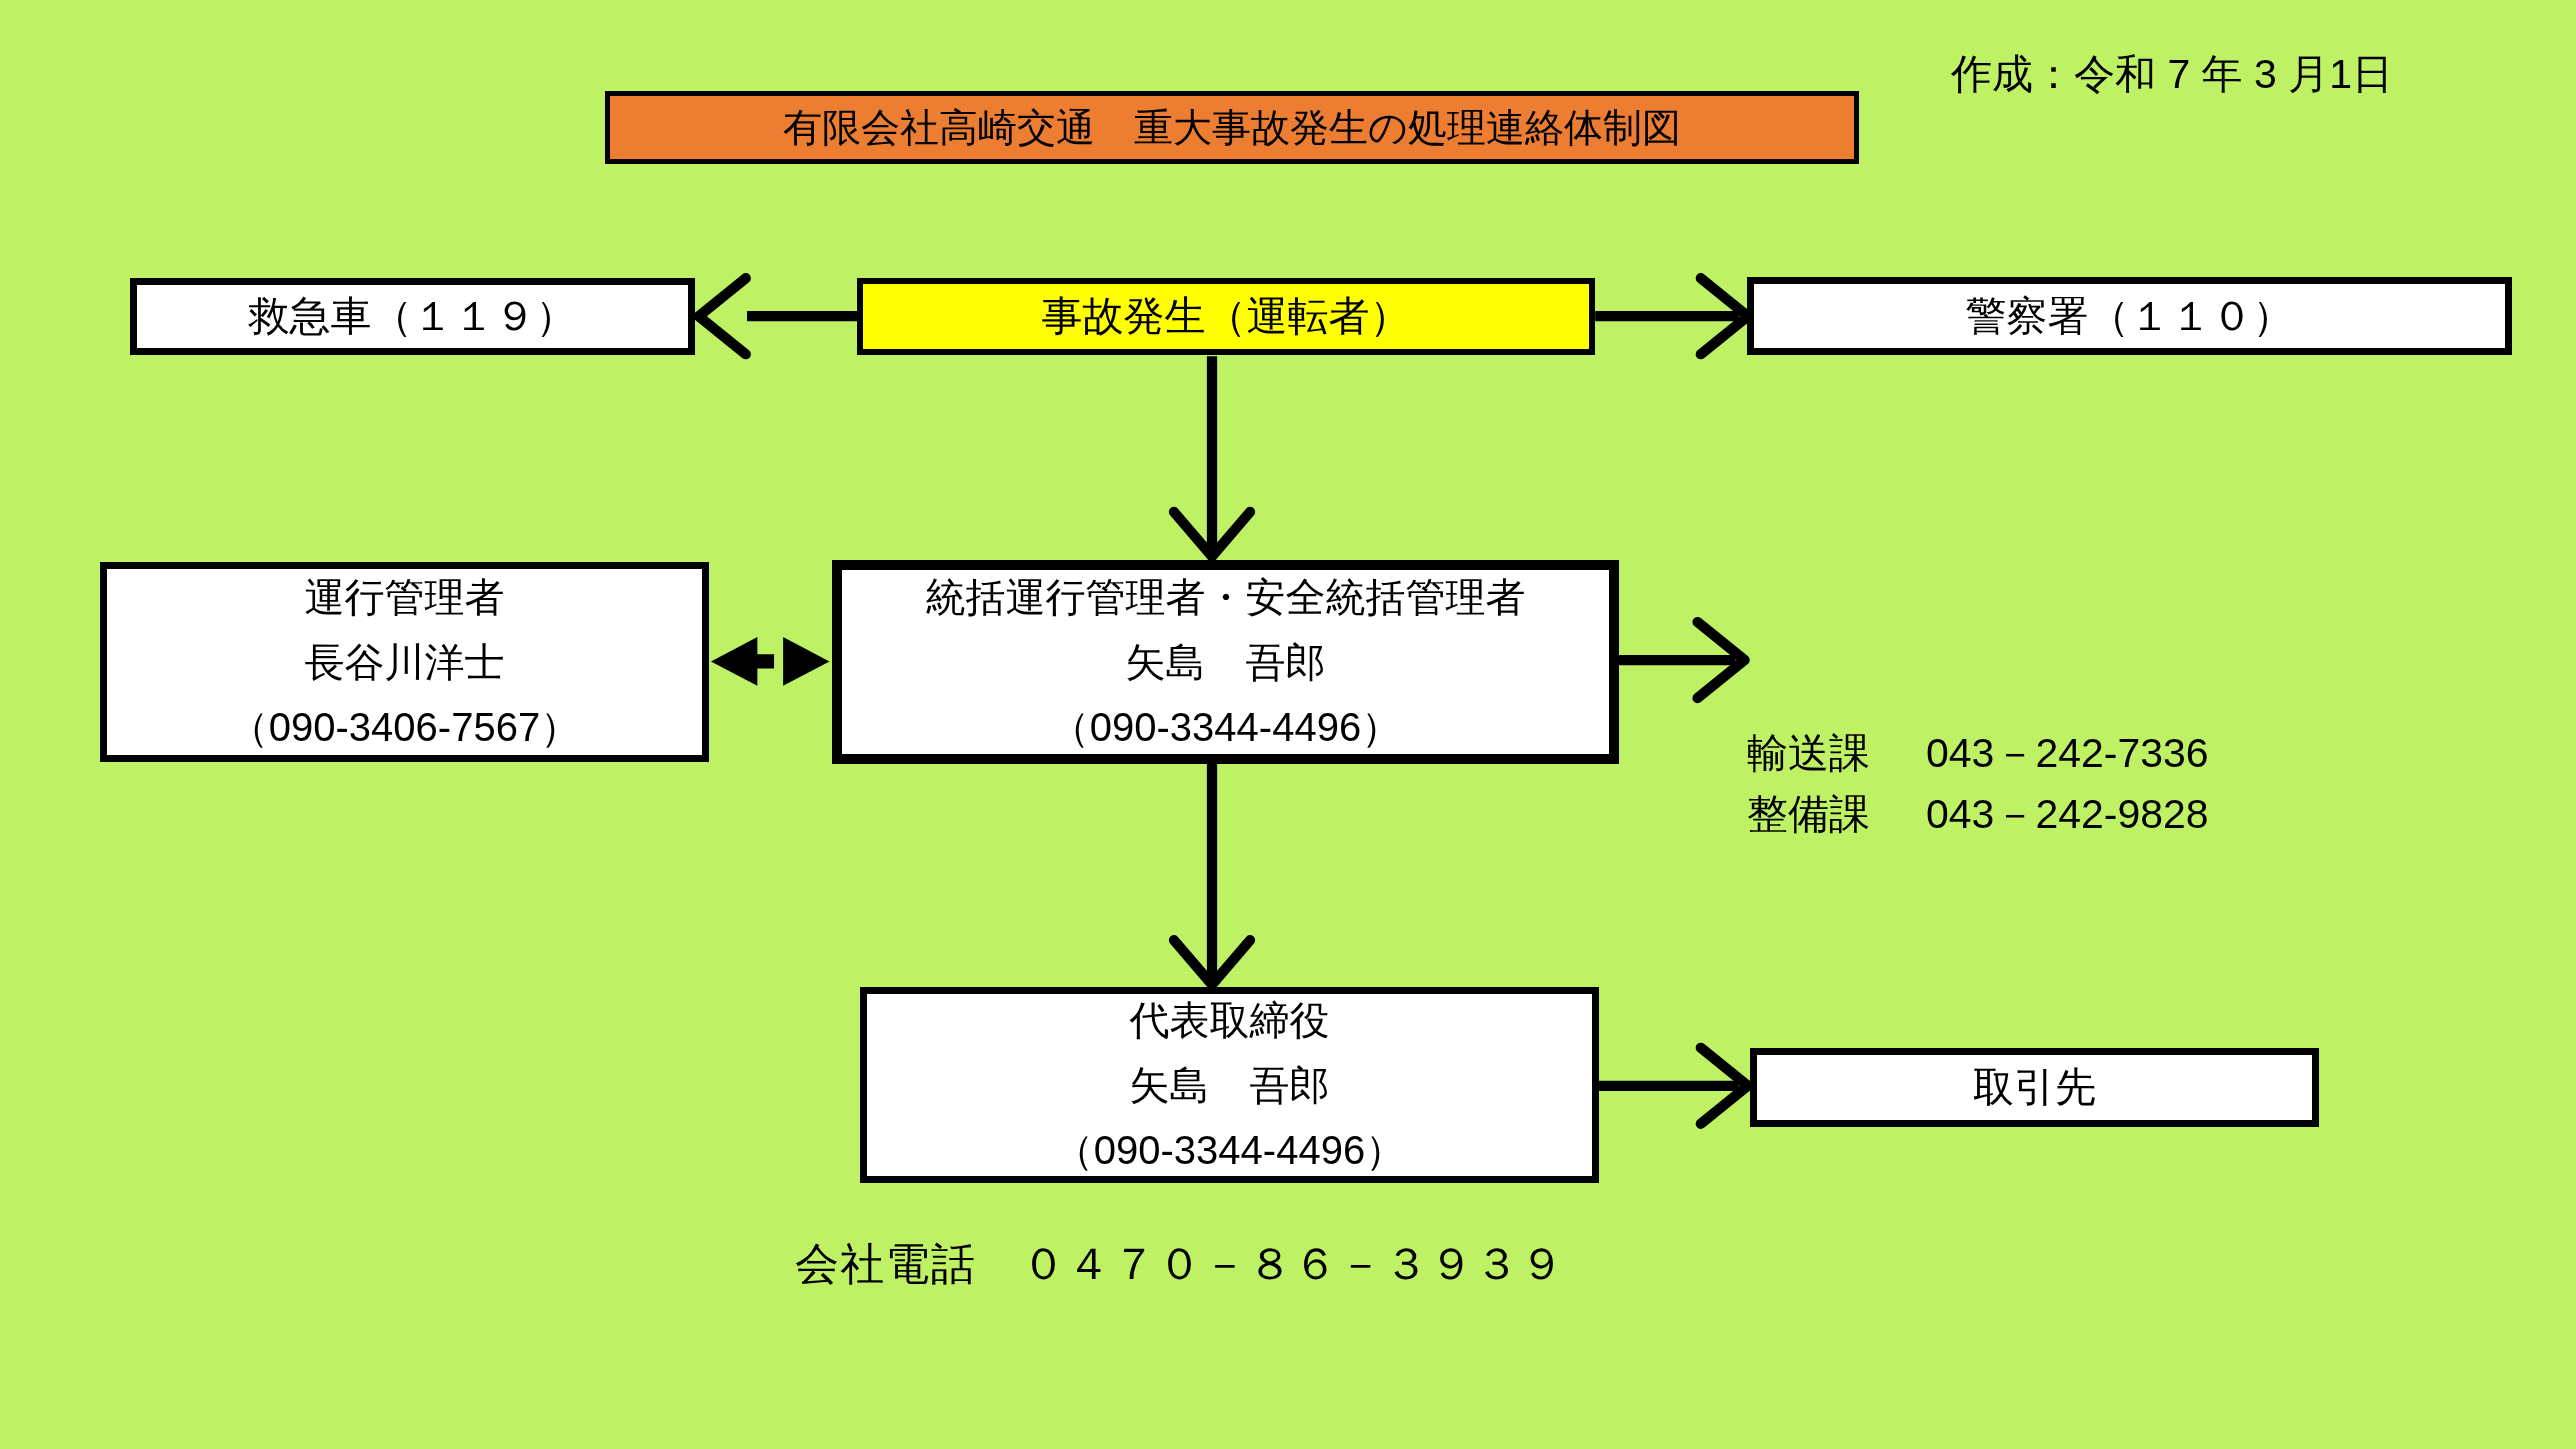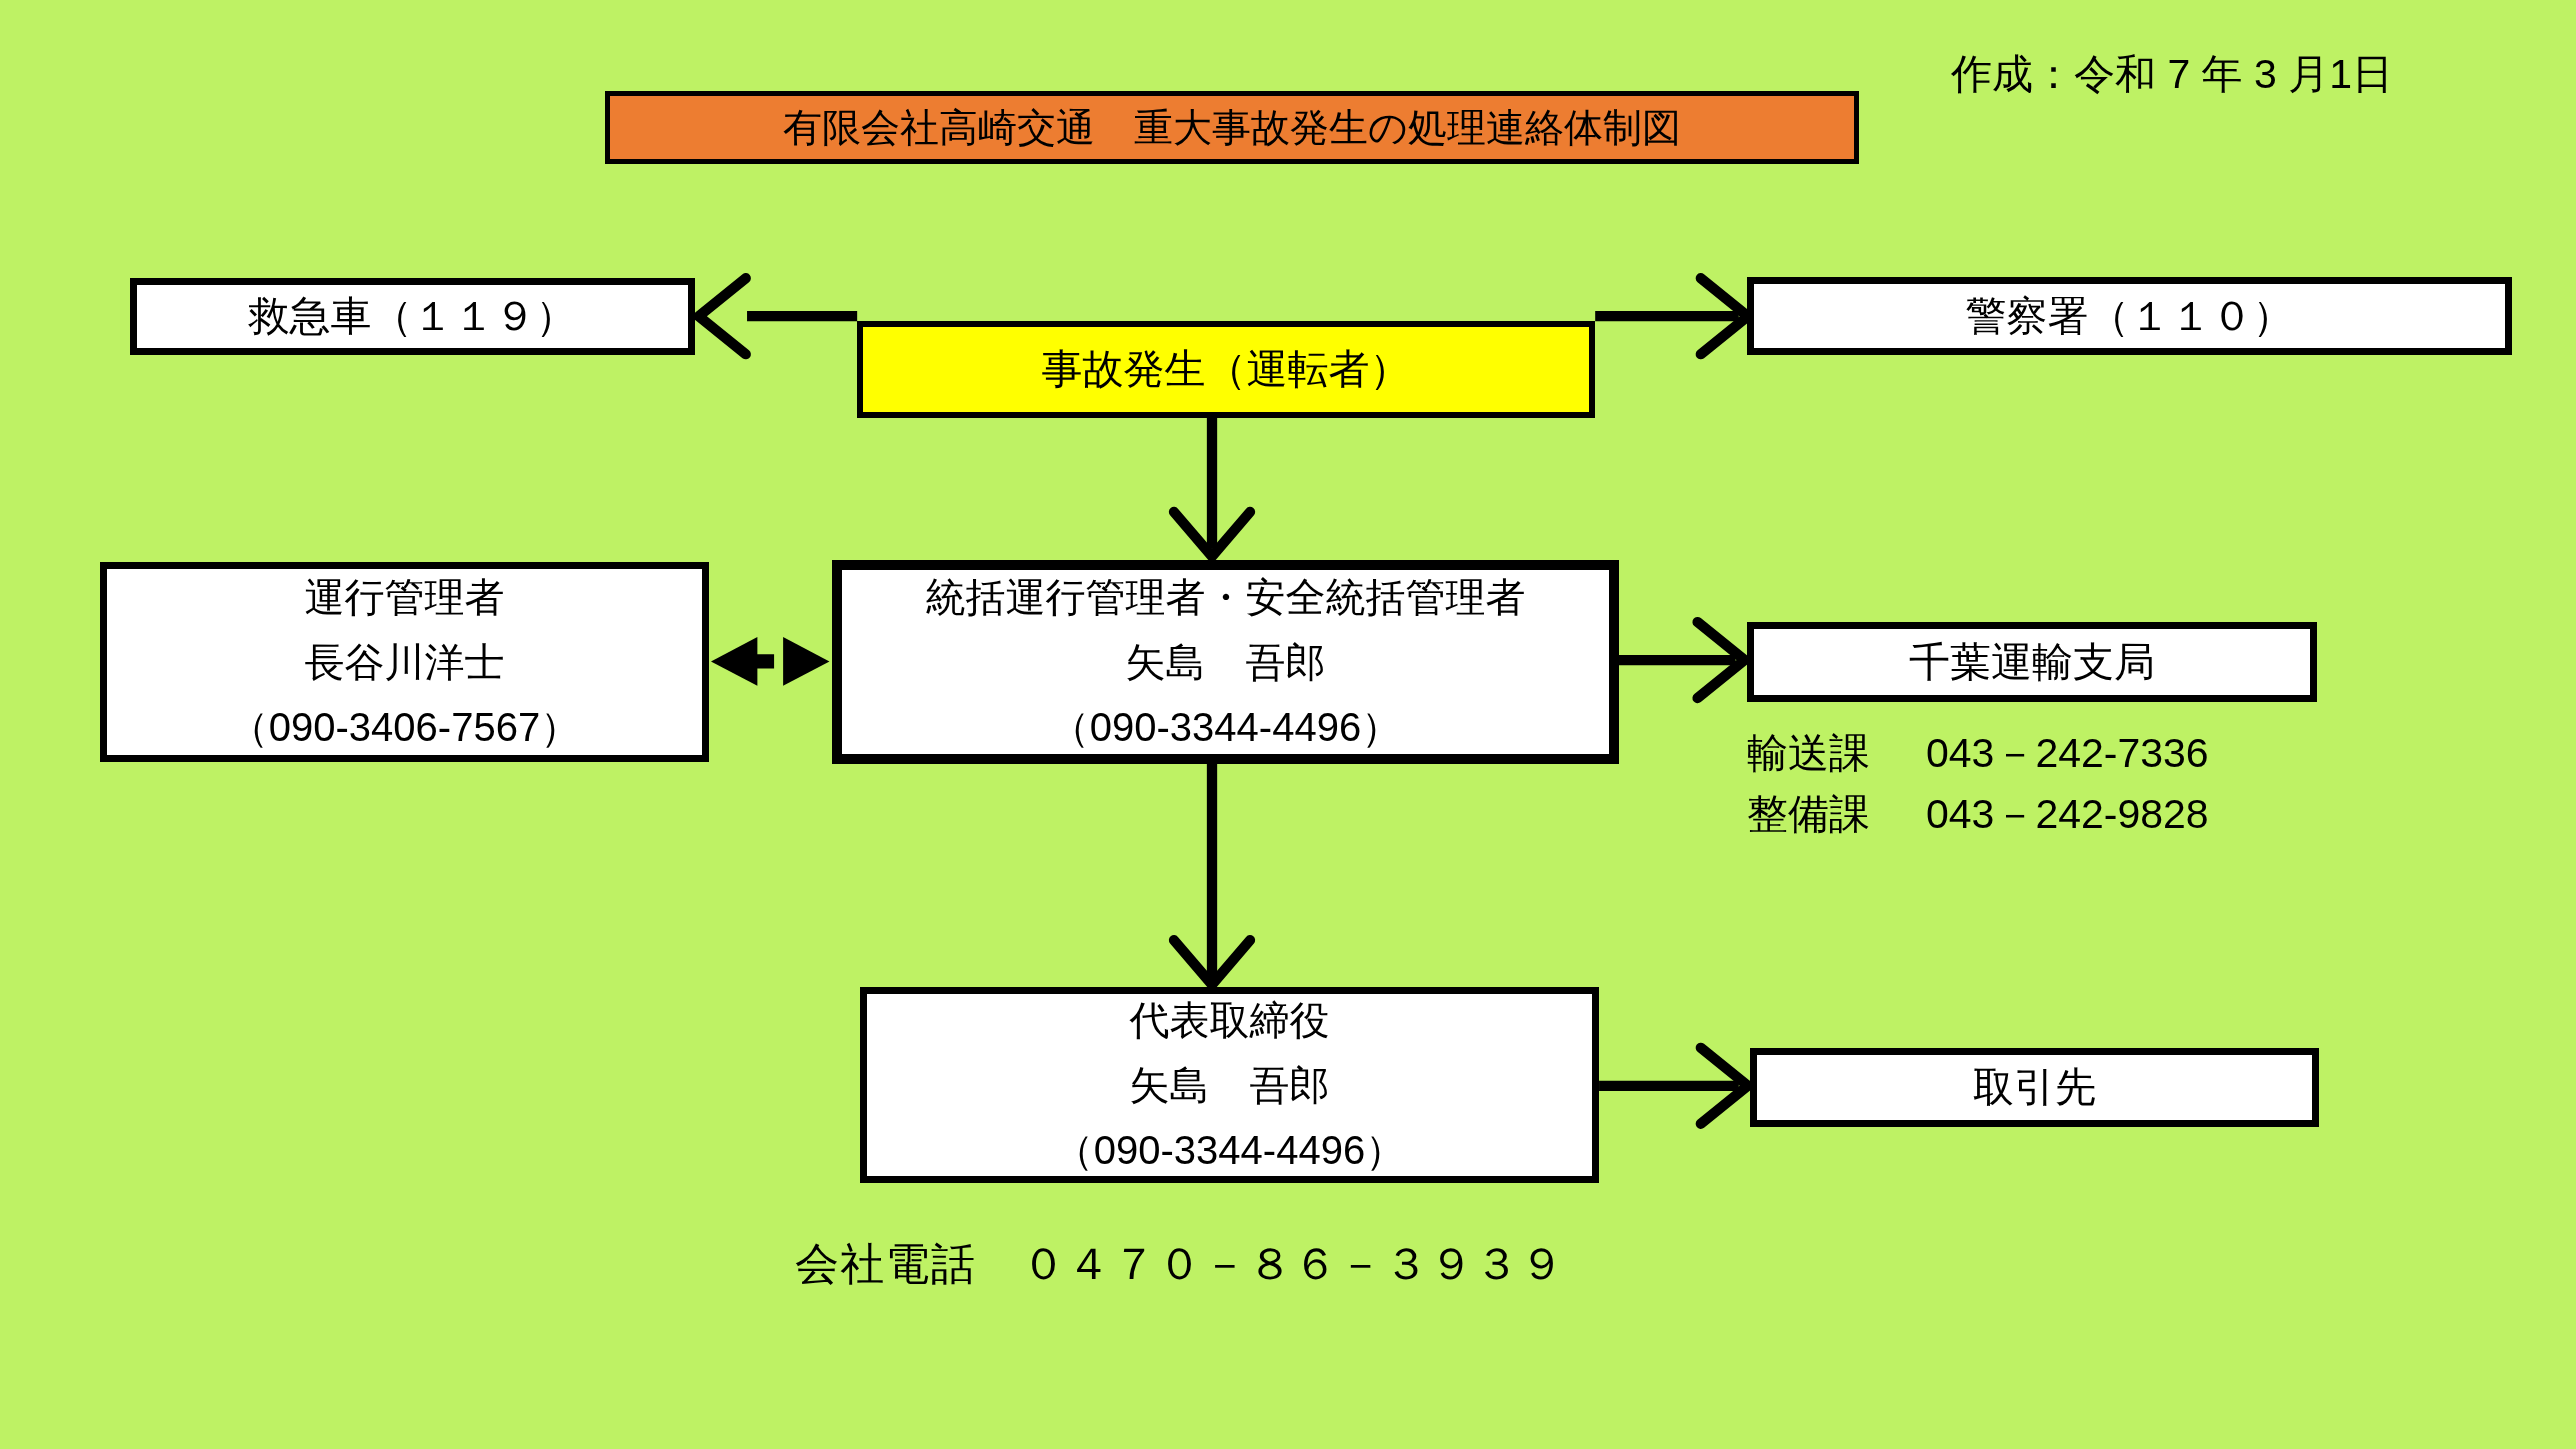--- a/index.html
+++ b/index.html
@@ -23,23 +23,22 @@
     text-align:center;
   }
   .box .line{font-size:40px;line-height:65px;white-space:nowrap;}
   .single{font-size:41px;line-height:1;}
   #title-box{
     left:605px;top:91px;width:1254px;height:73px;
     border-width:5.8px;
     font-size:39px;
   }
   #accident-box{
-    left:857px;top:278px;width:738px;height:97px;
+    left:857px;top:278px;width:738px;height:77px;
     border-width:6.4px;
-    margin-top:43px;
   }
   #ambulance-box{left:130px;top:278px;width:565px;height:77px;}
   #police-box{left:1747px;top:277px;width:765px;height:78px;}
   #manager-box{left:100px;top:562px;width:609px;height:200px;}
   #chief-box{left:832px;top:560px;width:787px;height:204px;border-width:10.3px;}
   #chiba-box{left:1747px;top:622px;width:570px;height:80px;}
   #director-box{left:860px;top:987px;width:739px;height:196px;}
   #clients-box{left:1750px;top:1048px;width:569px;height:79px;}
   #date-label{
     position:absolute;left:1951px;top:52px;
@@ -117,23 +116,20 @@
     <div class="line">長谷川洋士</div>
     <div class="line">（090-3406-7567）</div>
   </div>
 
   <div id="chief-box" class="box">
     <div class="line">統括運行管理者・安全統括管理者</div>
     <div class="line">矢島　吾郎</div>
     <div class="line">（090-3344-4496）</div>
   </div>
 
-  <div id="chiba-box" class="box">
-    <span class="single">千葉運輸支局</span>
-  </div>
 
   <div id="chiba-contacts">
     <div class="contact-row">
       <span>輸送課</span><span class="contact-phone">043－242-7336</span>
     </div>
     <div class="contact-row">
       <span>整備課</span><span class="contact-phone">043－242-9828</span>
     </div>
   </div>
 

